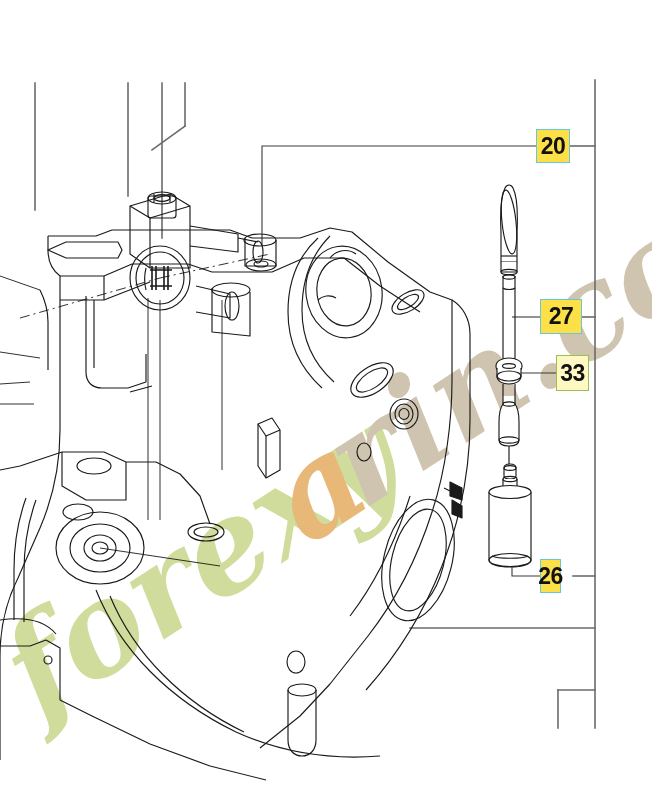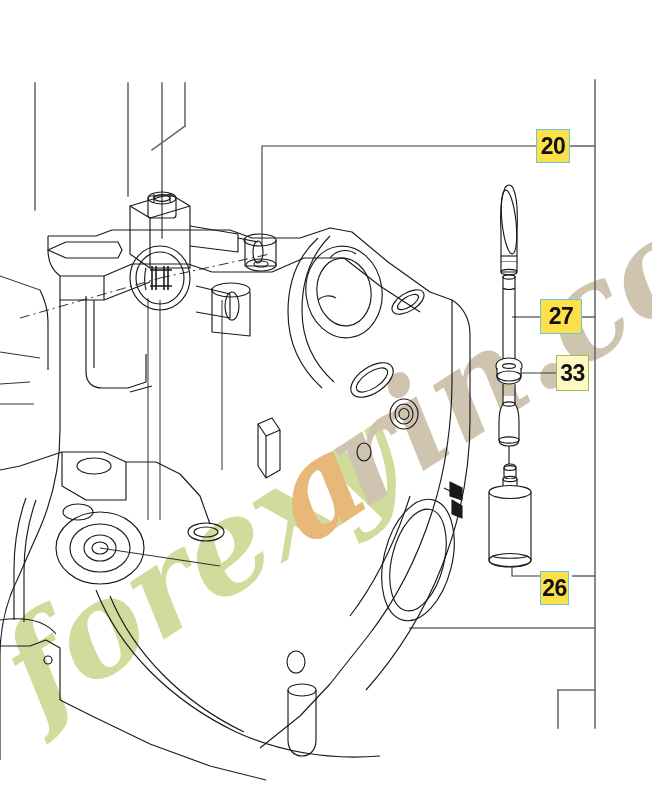--- a/index.html
+++ b/index.html
@@ -270,17 +270,17 @@
   </div>
 
   <div class="callout plain" style="left:540px;top:299px;width:42px;height:35px;justify-content:center;">
     <span>27</span>
   </div>
 
   <div class="callout hilite" style="left:556px;top:355px;width:33px;height:36px;">
     <span>33</span>
   </div>
 
-  <div class="callout plain" style="left:540px;top:559px;width:29px;height:34px;margin-top:12px;">
+  <div class="callout plain" style="left:540px;top:559px;width:21px;height:34px;">
     <span>26</span>
   </div>
 
 </div>
 
 </body></html>

